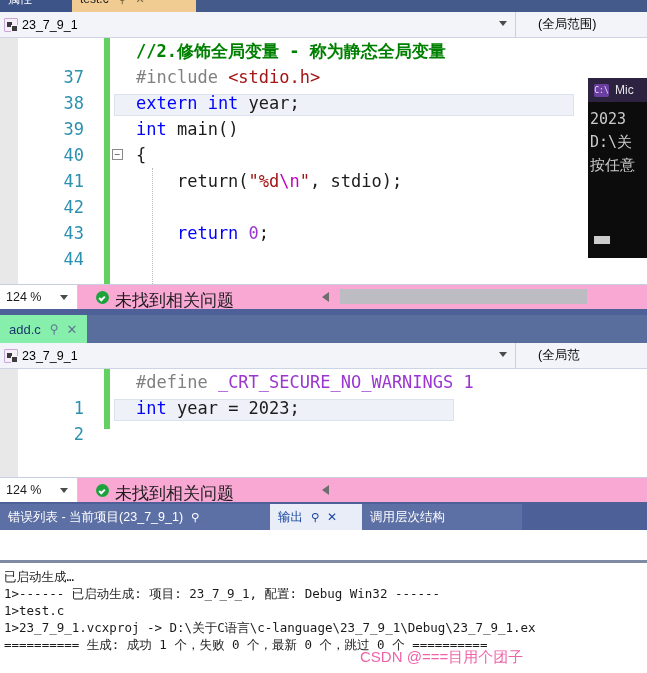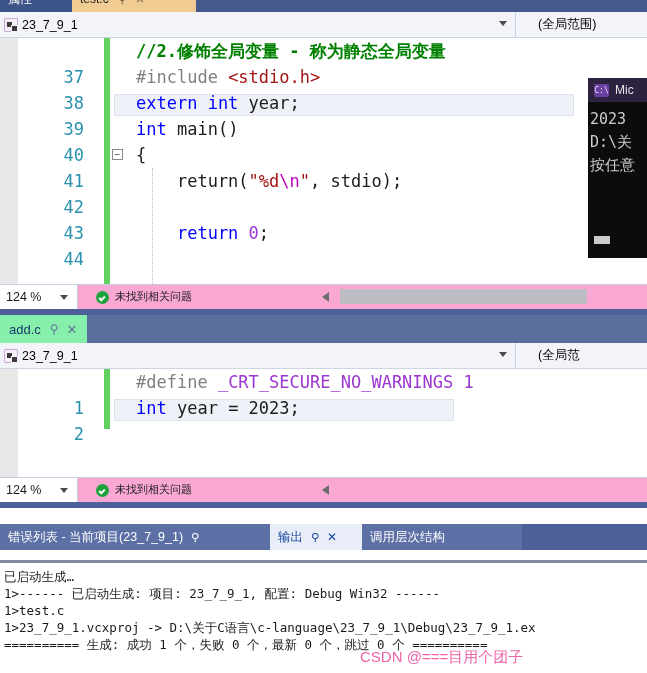--- a/index.html
+++ b/index.html
@@ -54,21 +54,21 @@
   .fold{position:absolute;left:112px;top:7px;width:11px;height:11px;border:1px solid #8a8a8a;background:#fff;box-sizing:border-box;color:#444;font-size:10px;line-height:9px;text-align:center;}
   .indentline{position:absolute;left:152px;width:0;border-left:1px dotted #b9b9b9;}
 
   
   .statusbar{position:absolute;left:0;width:647px;height:25px;background:#f9a8d4;border-top:1px solid #c8cee0;box-sizing:border-box;}
   .zoombox{position:absolute;left:0;top:0;width:78px;height:24px;background:#ffffff;border-right:1px solid #c8cee0;
      display:flex;align-items:center;padding-left:6px;box-sizing:border-box;font-size:12.5px;color:#1b1b1b;}
   .zoomcaret{position:absolute;right:9px;top:10px;width:0;height:0;border-left:4px solid transparent;border-right:4px solid transparent;border-top:5px solid #4b4b4b;}
   .okdot{position:absolute;left:96px;top:6px;width:13px;height:13px;border-radius:50%;background:#1ea33c;}
   .okdot:after{content:"";position:absolute;left:3px;top:5px;width:4px;height:2px;border-left:2px solid #fff;border-bottom:2px solid #fff;transform:rotate(-45deg);}
-  .status-text{position:absolute;left:115px;top:4px;font-size:11px;color:#1b1b1b;}
+  .status-text{position:absolute;left:115px;top:4px;font-size:17px;color:#1b1b1b;}
   .hscroll{position:absolute;top:4px;height:16px;}
   .hs-arrow{position:absolute;left:0;top:3px;width:0;height:0;border-top:5px solid transparent;border-bottom:5px solid transparent;border-right:7px solid #6e6e6e;}
   .hs-thumb{position:absolute;left:18px;top:0;height:15px;background:#bcbcc2;}
   .bluebar{position:absolute;left:0;width:647px;height:6px;background:#4d6098;}
 
   
   .tabstrip{position:absolute;left:0;width:647px;height:28px;background:#5a6e9e;}
   .tab{position:absolute;left:0;top:0;height:28px;display:flex;align-items:center;padding:12px 9px;box-sizing:border-box;
        background:#86efac;color:#1b3a6b;font-size:13px;}
   .tab .pin{margin-left:9px;color:#5f7494;font-size:12px;}
@@ -238,21 +238,21 @@
       <span class="zoomcaret"></span>
     </div>
     <span class="okdot"></span>
     <span class="status-text">未找到相关问题</span>
     <div class="hscroll" style="left:322px;width:265px;">
       <span class="hs-arrow"></span>
     </div>
   </div>
   <div class="bluebar" style="top:502px;"></div>
 
-  <div class="panel-tabs" style="top:524px;">
+  <div class="panel-tabs" style="top:504px;">
     <div class="ptab sel-b" style="left:0;width:270px;">
       <span>错误列表 - 当前项目(23_7_9_1)</span>
       <span class="pin">⚲</span>
     </div>
     <div class="ptab active" style="left:270px;width:92px;">
       <span>输出</span>
       <span class="pin">⚲</span>
       <span class="cls">✕</span>
     </div>
     <div class="ptab sel-b" style="left:362px;width:160px;">

